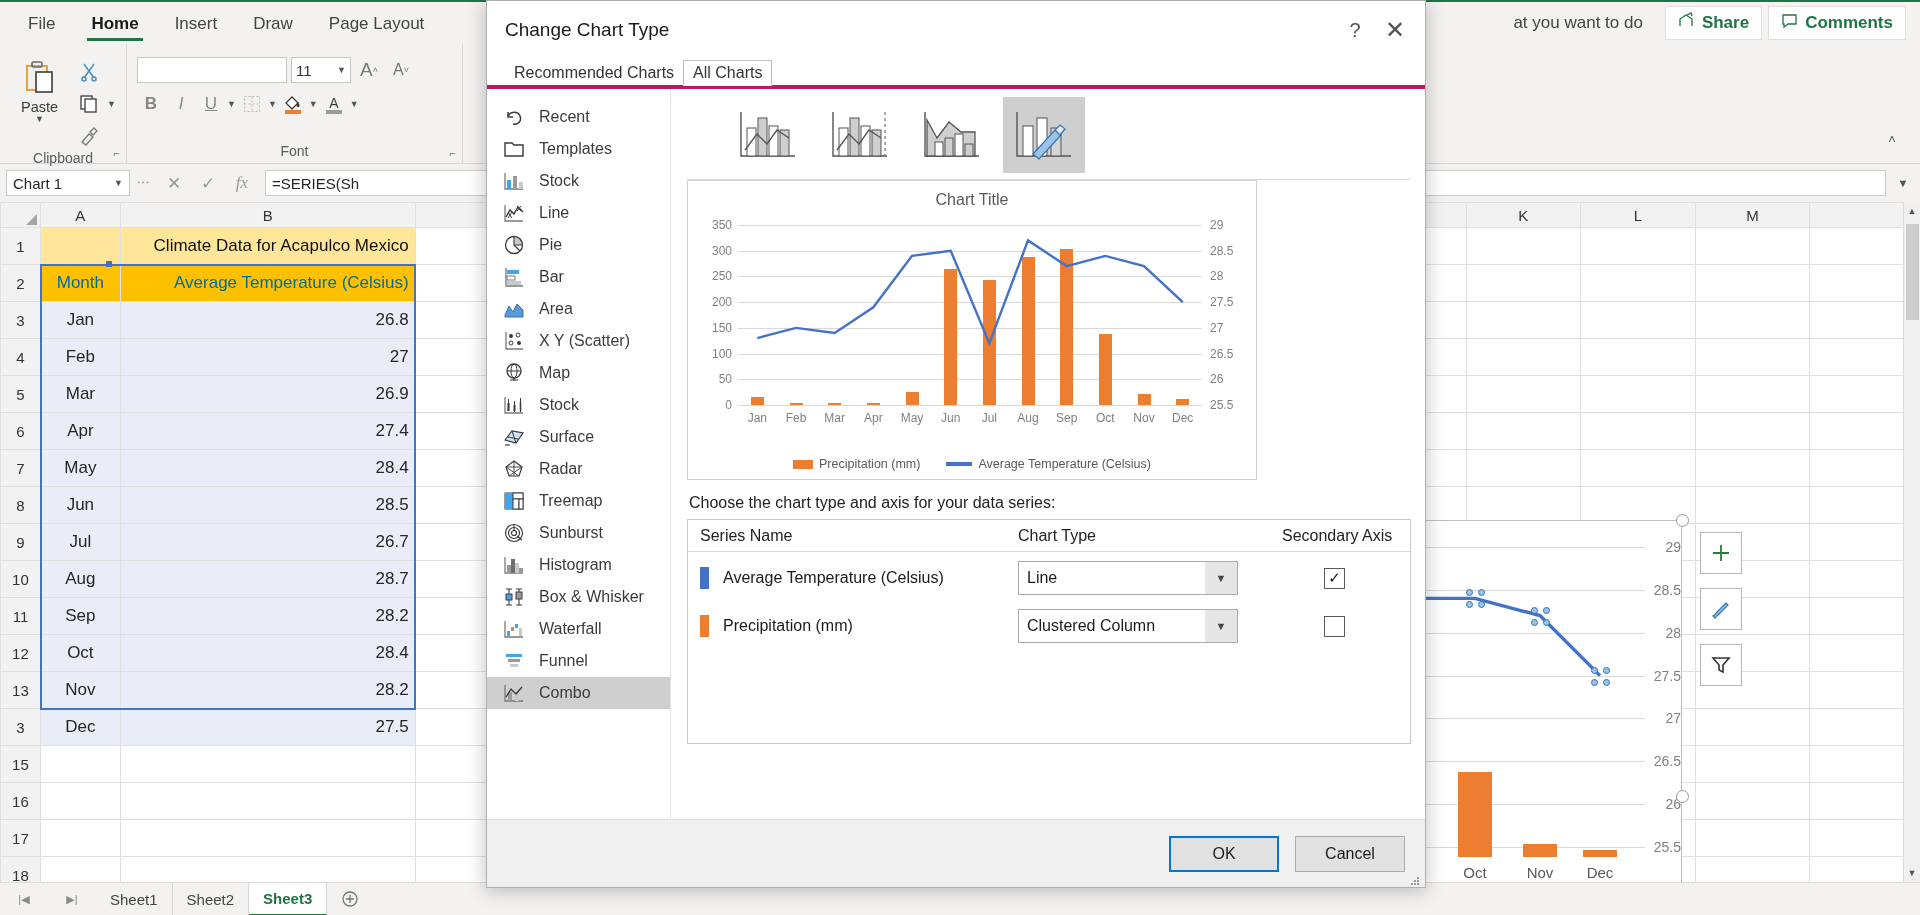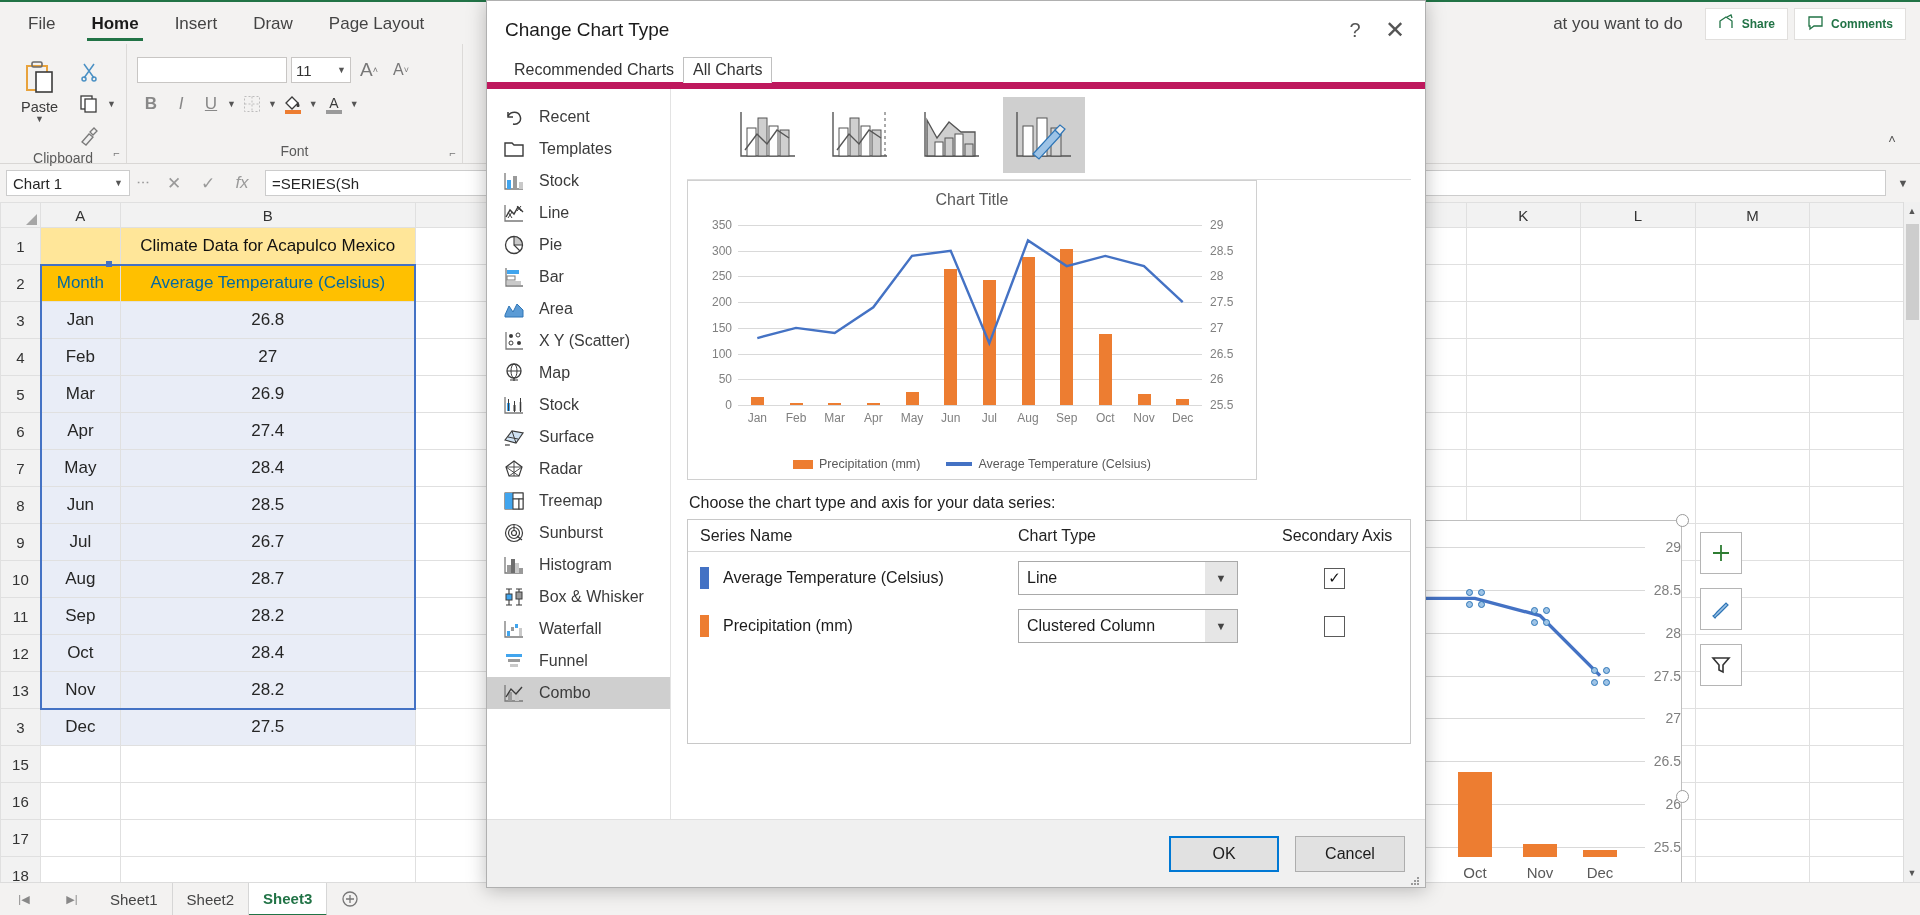--- a/index.html
+++ b/index.html
@@ -25,21 +25,21 @@
     position:relative; white-space:nowrap;
   }
   .rb-tab.active { color:#1b1b1b; font-weight:bold; }
   .rb-tab.active::after {
     content:""; position:absolute; left:14px; right:14px; bottom:3px;
     height:3px; background:#217346;
   }
   .ribbon-right { margin-left:auto; display:flex; align-items:center; gap:6px; padding-right:14px; padding-bottom:4px;}
   .tellme { font-size:17px; color:#444; padding-right:16px; }
   .ribbon-btn {
-    display:flex; align-items:center; gap:7px; font-size:12px; font-weight:bold;
+    display:flex; align-items:center; gap:7px; font-size:17px; font-weight:bold;
     color:#217346; background:#fff; border:1px solid #e1dfdd; padding:5px 12px;
   }
 
   
   .ribbon-body {
     height:120px; background:#f3f2f1; border-bottom:1px solid #d9d7d5;
     display:flex; align-items:stretch; position:relative;
   }
   .rgroup { position:relative; padding:4px 10px 0; display:flex; flex-direction:column; }
   .rgroup + .rgroup { border-left:1px solid #dcdad8; }
@@ -81,21 +81,21 @@
   
   .grid-wrap { position:absolute; left:0; right:0; top:202px; bottom:33px; background:#fff; overflow:hidden; }
   table.sheet { border-collapse:collapse; table-layout:fixed; }
   table.sheet td, table.sheet th { border:1px solid #e0e0e0; font-weight:normal; }
   .corner { width:40px; height:25px; background:#f2f2f2; position:relative; }
   .corner::after{content:"";position:absolute;right:3px;bottom:2px;border-left:11px solid transparent;border-bottom:11px solid #a6a6a6;}
   .colhead { height:25px; background:#f2f2f2; text-align:center; font-size:15px; color:#333; border:1px solid #d4d4d4; }
   .rowhead { width:40px; height:37px; background:#f2f2f2; text-align:center; font-size:15px; color:#333; border:1px solid #d4d4d4; }
   td.cell { height:37px; font-size:17px; padding:0 6px; }
   td.c-a { width:80px; text-align:center; }
-  td.c-b { width:295px; text-align:center; }
+  td.c-b { width:295px; text-align:right; }
   .title-cell { background:#ffe699; font-weight:bold; font-size:18px; text-align:center; color:#111; }
   .hdr-cell { background:#ffc000; color:#0369a1; font-weight:bold; font-size:17px; text-align:center; }
   .data-row td.c-a, .data-row td.c-b { background:#e9edf7; }
 
   
   .sel-box { position:absolute; border:2px solid #4472c4; pointer-events:none; }
   .sel-handle { position:absolute; width:6px; height:6px; background:#4472c4; }
 
   
   .embed-chart {
@@ -124,21 +124,21 @@
     display:flex; flex-direction:column;
   }
   .dlg-title {
     height:58px; display:flex; align-items:center; padding:0 10px 0 18px; background:#fff;
   }
   .dlg-title .t { font-size:19px; color:#1b1b1b; }
   .dlg-title .spacer { flex:1; }
   .dlg-ic { width:40px; height:40px; display:flex; align-items:center; justify-content:center; font-size:20px; color:#555; }
   .dlg-ic.close { font-size:24px; }
 
-  .dlg-tabs { display:flex; align-items:flex-end; padding:0 18px; height:30px; border-bottom:7px solid #be185d; background:#fff;}
+  .dlg-tabs { display:flex; align-items:flex-end; padding:0 18px; height:30px; border-bottom:4px solid #be185d; background:#fff;}
   .dlg-tab { font-size:16px; color:#333; padding:3px 9px; }
   .dlg-tab.active { border:1px solid #c0c0c0; border-bottom:1px solid #fff; background:#fff; position:relative; top:1px; }
 
   .dlg-body { flex:1; display:flex; overflow:hidden; }
   .dlg-side {
     width:184px; padding-top:12px; border-right:1px solid #e3e3e3; background:#fff;
     flex-shrink:0;
   }
   .side-item { display:flex; align-items:center; gap:12px; padding:4px 10px 4px 14px; font-size:16px; color:#3b3b3b; height:32px; }
   .side-item.selected { background:#cfcfcf; }
@@ -436,21 +436,21 @@
   <div class="formula-bar">
     <div class="namebox">
       <span>Chart 1</span>
       <span class="caret">▼</span>
     </div>
     <span class="fbar-sep">⋮</span>
     <div class="fbar-icons">
       <div class="fbar-ic">✕</div>
       <div class="fbar-ic">✓</div>
       <div class="fbar-ic">
-          <i style="font-family:Liberation Sans, sans-serif">fx</i>
+          <i style="font-family:Liberation Serif, serif">fx</i>
         </div>
     </div>
     <div class="fbar-input">=SERIES(Sh</div>
     <div class="fbar-expand">▼</div>
   </div>
 
   <div class="grid-wrap">
     <table class="sheet">
       <tbody>
           <tr>

